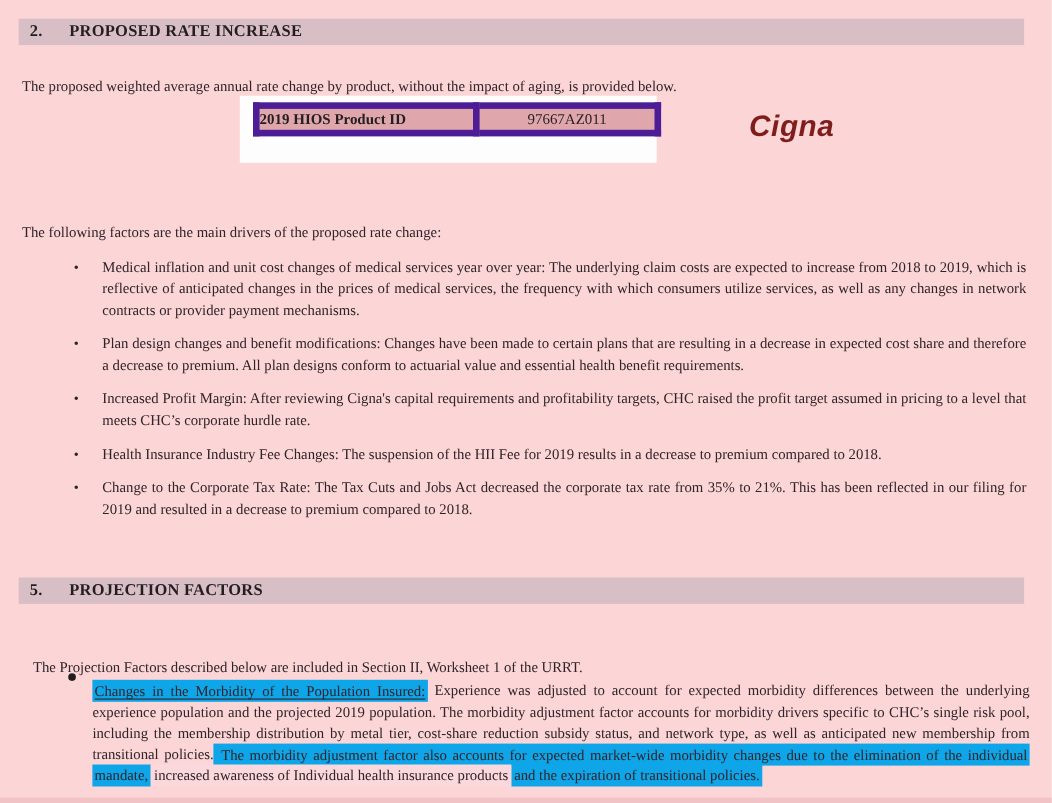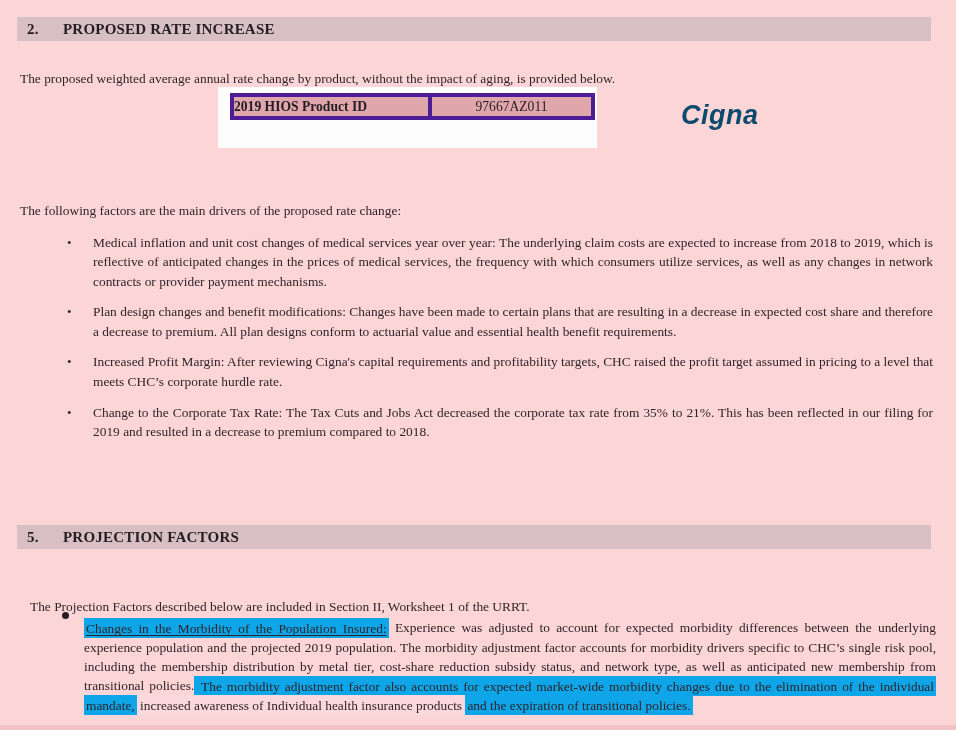--- a/index.html
+++ b/index.html
@@ -17,28 +17,28 @@
 
   .para{position:absolute;font-size:13.4px;line-height:19.3px;}
   #intro1{left:20px;top:56px;width:912px;}
   #drivers-intro{left:20px;top:188px;width:912px;}
   #intro2{left:30px;top:584px;width:902px;}
 
   
   .table-white{position:absolute;left:218px;top:87px;width:379px;height:61px;background:#fefdfd;}
   table.rate{position:absolute;left:230px;top:93px;border-collapse:collapse;
              font-size:13.6px;color:#241d22;}
-  table.rate td{border:4px solid #4c1d95;height:19px;padding:0;}
+  table.rate td{border:6px solid #4c1d95;height:19px;padding:0;}
   table.rate{border:2px solid #1b1b1b;}
   td.lbl{width:194px;font-weight:bold;padding-left:7px;}
   td.val{width:159px;text-align:center;margin-left:21px;}
   tr.hdr td{background:#dfa6ab;}
 
   .cigna{position:absolute;left:681px;top:100px;font-family:"Liberation Sans","DejaVu Sans",sans-serif;
-         font-weight:bold;font-style:italic;font-size:27px;color:#0c4a6e;letter-spacing:.5px;}
+         font-weight:bold;font-style:italic;font-size:27px;color:#7f1d1d;letter-spacing:.5px;}
 
   
   ul.drivers{position:absolute;left:53px;top:221px;width:868px;margin:12px;padding:0;list-style:none;}
   ul.drivers li{position:relative;padding-left:28px;margin-bottom:11.5px;
                 text-align:justify;font-size:13.4px;line-height:19.3px;}
   ul.drivers li::before{content:"\2022";position:absolute;left:2px;top:0;font-size:13px;}
 
   
   .morb-dot{position:absolute;left:62px;top:612px;width:7px;height:7px;border-radius:50%;
             background:#231d20;}
@@ -72,20 +72,21 @@
     </table>
 
   <div class="cigna">Cigna</div>
 
   <p class="para" id="drivers-intro">The following factors are the main drivers of the proposed rate change:</p>
 
   <ul class="drivers">
     <li>Medical inflation and unit cost changes of medical services year over year: The underlying claim costs are expected to increase from 2018 to 2019, which is reflective of anticipated changes in the prices of medical services, the frequency with which consumers utilize services, as well as any changes in network contracts or provider payment mechanisms.</li>
     <li>Plan design changes and benefit modifications: Changes have been made to certain plans that are resulting in a decrease in expected cost share and therefore a decrease to premium. All plan designs conform to actuarial value and essential health benefit requirements.</li>
     <li>Increased Profit Margin: After reviewing Cigna's capital requirements and profitability targets, CHC raised the profit target assumed in pricing to a level that meets CHC’s corporate hurdle rate.</li>
+    <li>Health Insurance Industry Fee Changes: The suspension of the HII Fee for 2019 results in a decrease to premium compared to 2018.</li>
     <li>Change to the Corporate Tax Rate: The Tax Cuts and Jobs Act decreased the corporate tax rate from 35% to 21%. This has been reflected in our filing for 2019 and resulted in a decrease to premium compared to 2018.</li>
   </ul>
 
   <div class="band" id="band2">
     <span class="num">5.</span>
     <span class="ttl">PROJECTION FACTORS</span>
   </div>
 
   <p class="para" id="intro2">The Projection Factors described below are included in Section II, Worksheet 1 of the URRT.</p>
 

